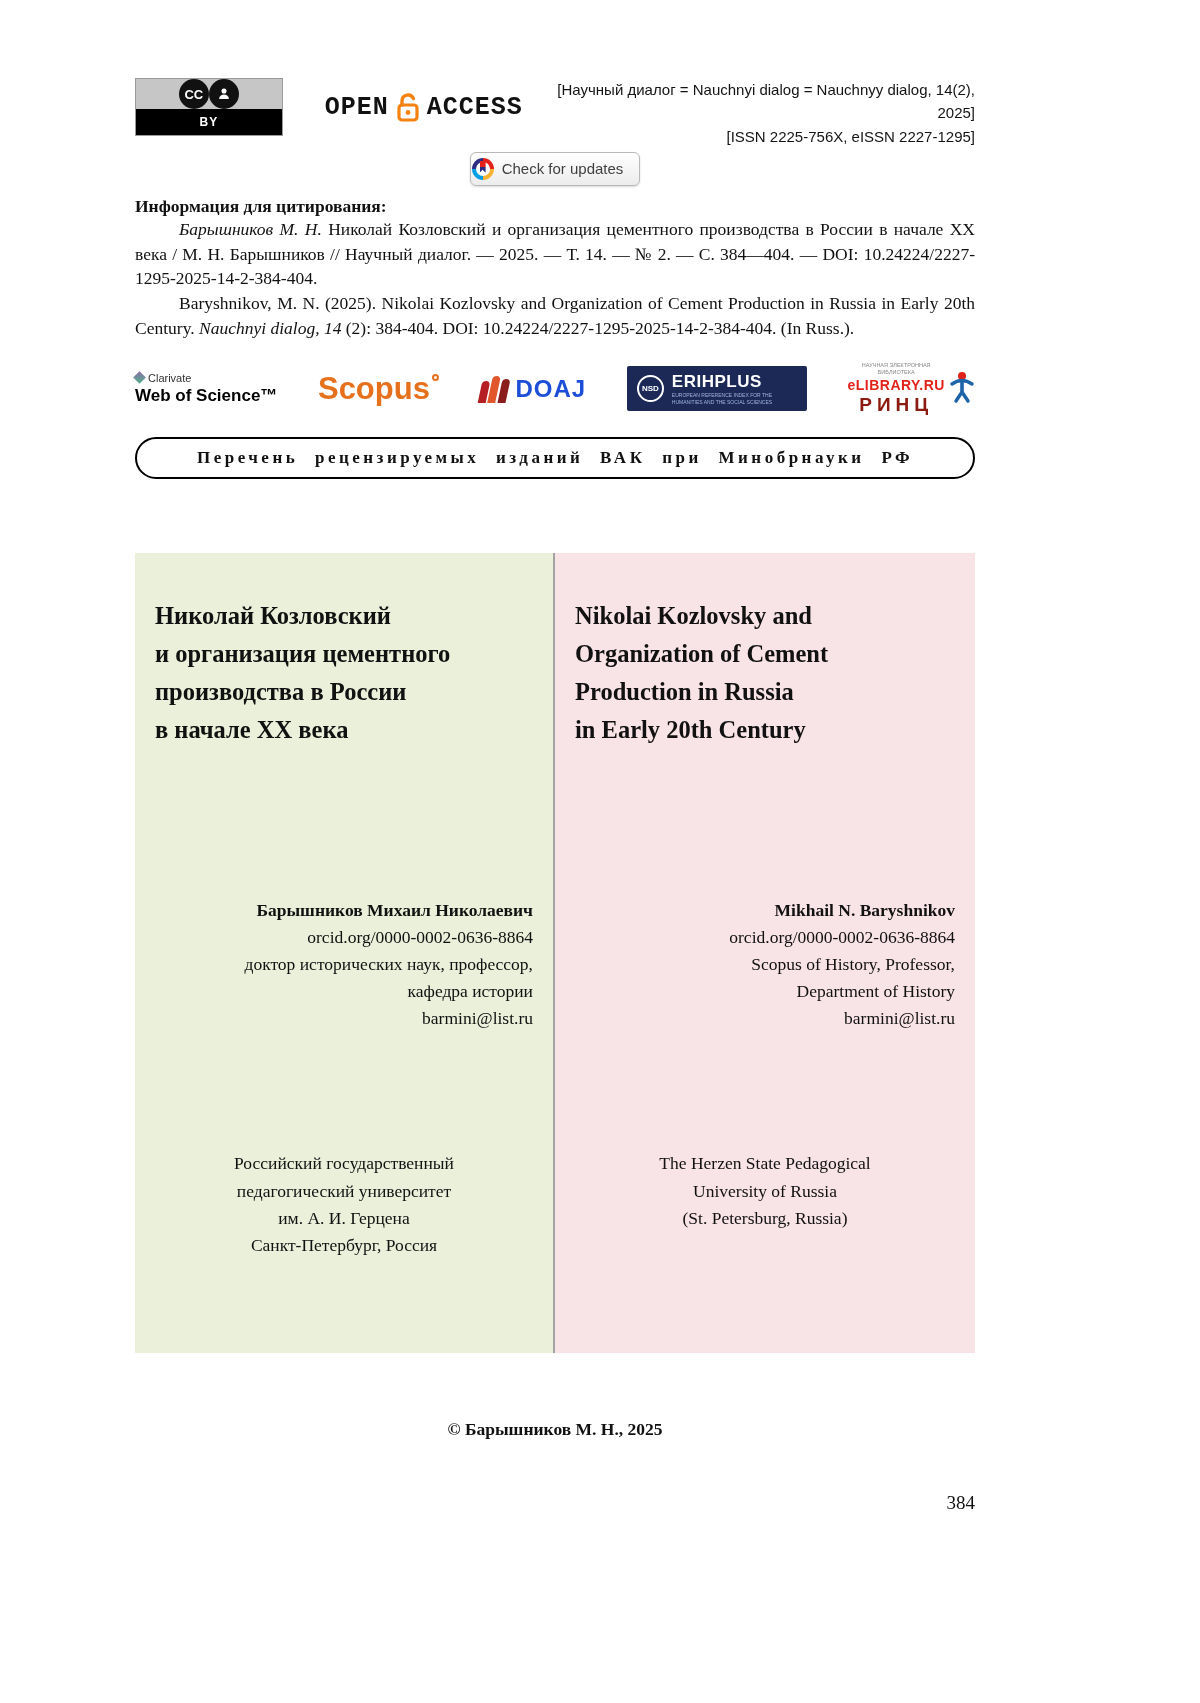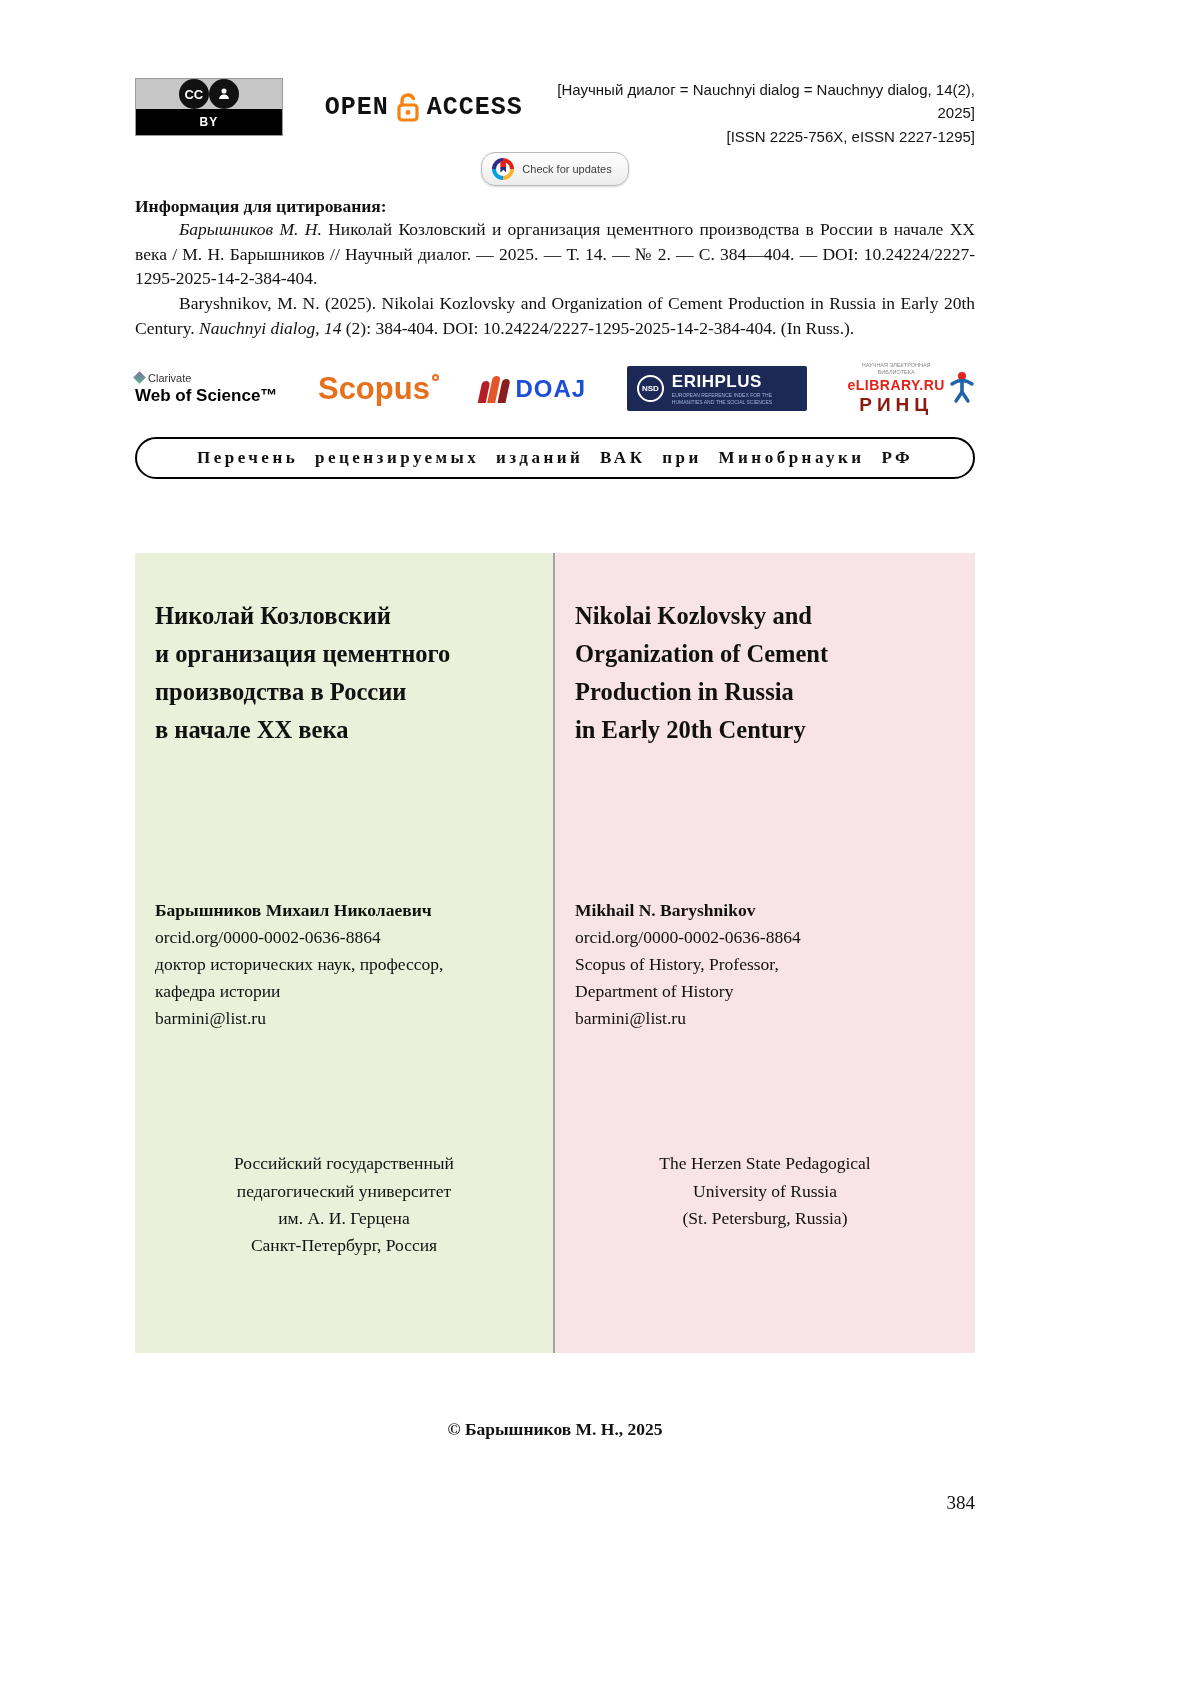--- a/index.html
+++ b/index.html
@@ -16,21 +16,21 @@
   
   .header-row { display:flex; align-items:flex-start; }
   .cc-badge { width:150px; height:58px; background:#c6c6c6; border:1px solid #9a9a9a; display:flex; flex-direction:column; }
   .cc-badge-top { flex:1; display:flex; align-items:center; justify-content:center; }
   .cc-circle { width:30px; height:30px; border-radius:50%; background:#111; color:#fff; display:flex; align-items:center; justify-content:center; font-family:"Liberation Sans",sans-serif; font-weight:bold; font-size:13px; }
   .cc-badge-bottom { height:31px; background:#000; color:#fff; font-family:"Liberation Sans",sans-serif; font-weight:bold; font-size:12px; display:flex; align-items:center; justify-content:center; letter-spacing:1px; }
   .oa-logo { display:flex; align-items:center; gap:6px; margin-left:42px; margin-top:14px; font-family:Liberation Mono, monospace; font-weight:bold; font-size:25px; letter-spacing:1px; color:#111; }
   .oa-lock { width:26px; height:30px; }
   .journal-info { margin-left:auto; text-align:right; font-family:"Liberation Sans",sans-serif; font-size:15px; line-height:1.55; color:#141414; }
   .check-row { display:flex; justify-content:center; margin-top:4px; }
-  .check-btn { display:flex; align-items:center; gap:8px; border:1px solid #b9b9b9; border-radius:14px; background:linear-gradient(#ffffff,#ececec); padding:5px 16px 5px 10px; font-family:"Liberation Sans",sans-serif; font-size:11px; color:#3f3f3f; box-shadow:0 1px 2px rgba(0,0,0,.15); cursor:pointer; }
+  .check-btn { display:flex; align-items:center; gap:8px; border:1px solid #b9b9b9; border-radius:6px; background:linear-gradient(#ffffff,#ececec); padding:5px 16px 5px 1px; font-family:"Liberation Sans",sans-serif; font-size:15px; color:#3f3f3f; box-shadow:0 1px 2px rgba(0,0,0,.15); cursor:pointer; }
   .crossmark-icon { width:22px; height:22px; border-radius:50%; background:conic-gradient(#e32119 0 25%, #f8b334 25% 50%, #009fe3 50% 75%, #2d2e83 75% 100%); position:relative; flex:0 0 auto; }
   .crossmark-icon::after { content:""; position:absolute; inset:4px; background:#fff; border-radius:50%; }
   .crossmark-icon .ribbon { position:absolute; left:8px; top:3px; width:6px; height:12px; background:linear-gradient(#e32119 50%, #2d2e83 50%); z-index:2; clip-path:polygon(0 0,100% 0,100% 100%,50% 75%,0 100%); }
   
   .cite-heading { margin-top:10px; font-weight:bold; font-size:17.5px; }
   .cite-par { font-size:17.5px; line-height:1.42; text-align:justify; text-indent:44px; }
   .cite-par .it { font-style:italic; }
   
   .logos-row { margin-top:20px; display:flex; align-items:center; justify-content:space-between; height:56px; }
   .logo-wos { display:flex; flex-direction:column; gap:2px; }
@@ -58,21 +58,21 @@
   .el-rinc { font-family:"Liberation Sans",sans-serif; font-weight:bold; font-size:19px; color:#8b1a10; letter-spacing:5px; margin-top:1px; }
   .el-figure { width:26px; height:34px; margin-top:8px; }
   
   .vak-pill { margin-top:20px; border:2px solid #000; border-radius:24px; padding:9px 10px; text-align:center; font-weight:bold; font-size:17px; letter-spacing:3.5px; word-spacing:9px; }
   
   .columns { margin-top:74px; display:flex; height:800px; }
   .col { width:50%; padding:44px 20px 0 20px; }
   .col-left { background:#eaf0da; border-right:2px solid #a3a3a3; }
   .col-right { background:#f8e3e7; }
   .art-title { font-weight:bold; font-size:24.5px; line-height:1.55; white-space:pre-line; }
-  .author-block { margin-top:148px; text-align:left; font-size:17.5px; line-height:1.55; }
+  .author-block { margin-top:148px; text-align:right; font-size:17.5px; line-height:1.55; }
   .author-name { font-weight:bold; }
   .affil-block { margin-top:118px; text-align:center; font-size:17.5px; line-height:1.55; white-space:pre-line; }
   
   .copyright { margin-top:66px; text-align:center; font-weight:bold; font-size:17.5px; }
   .page-number { margin-top:52px; text-align:right; font-size:19px; }
 </style>
 </head>
 <body>
 
 <div class="page">

